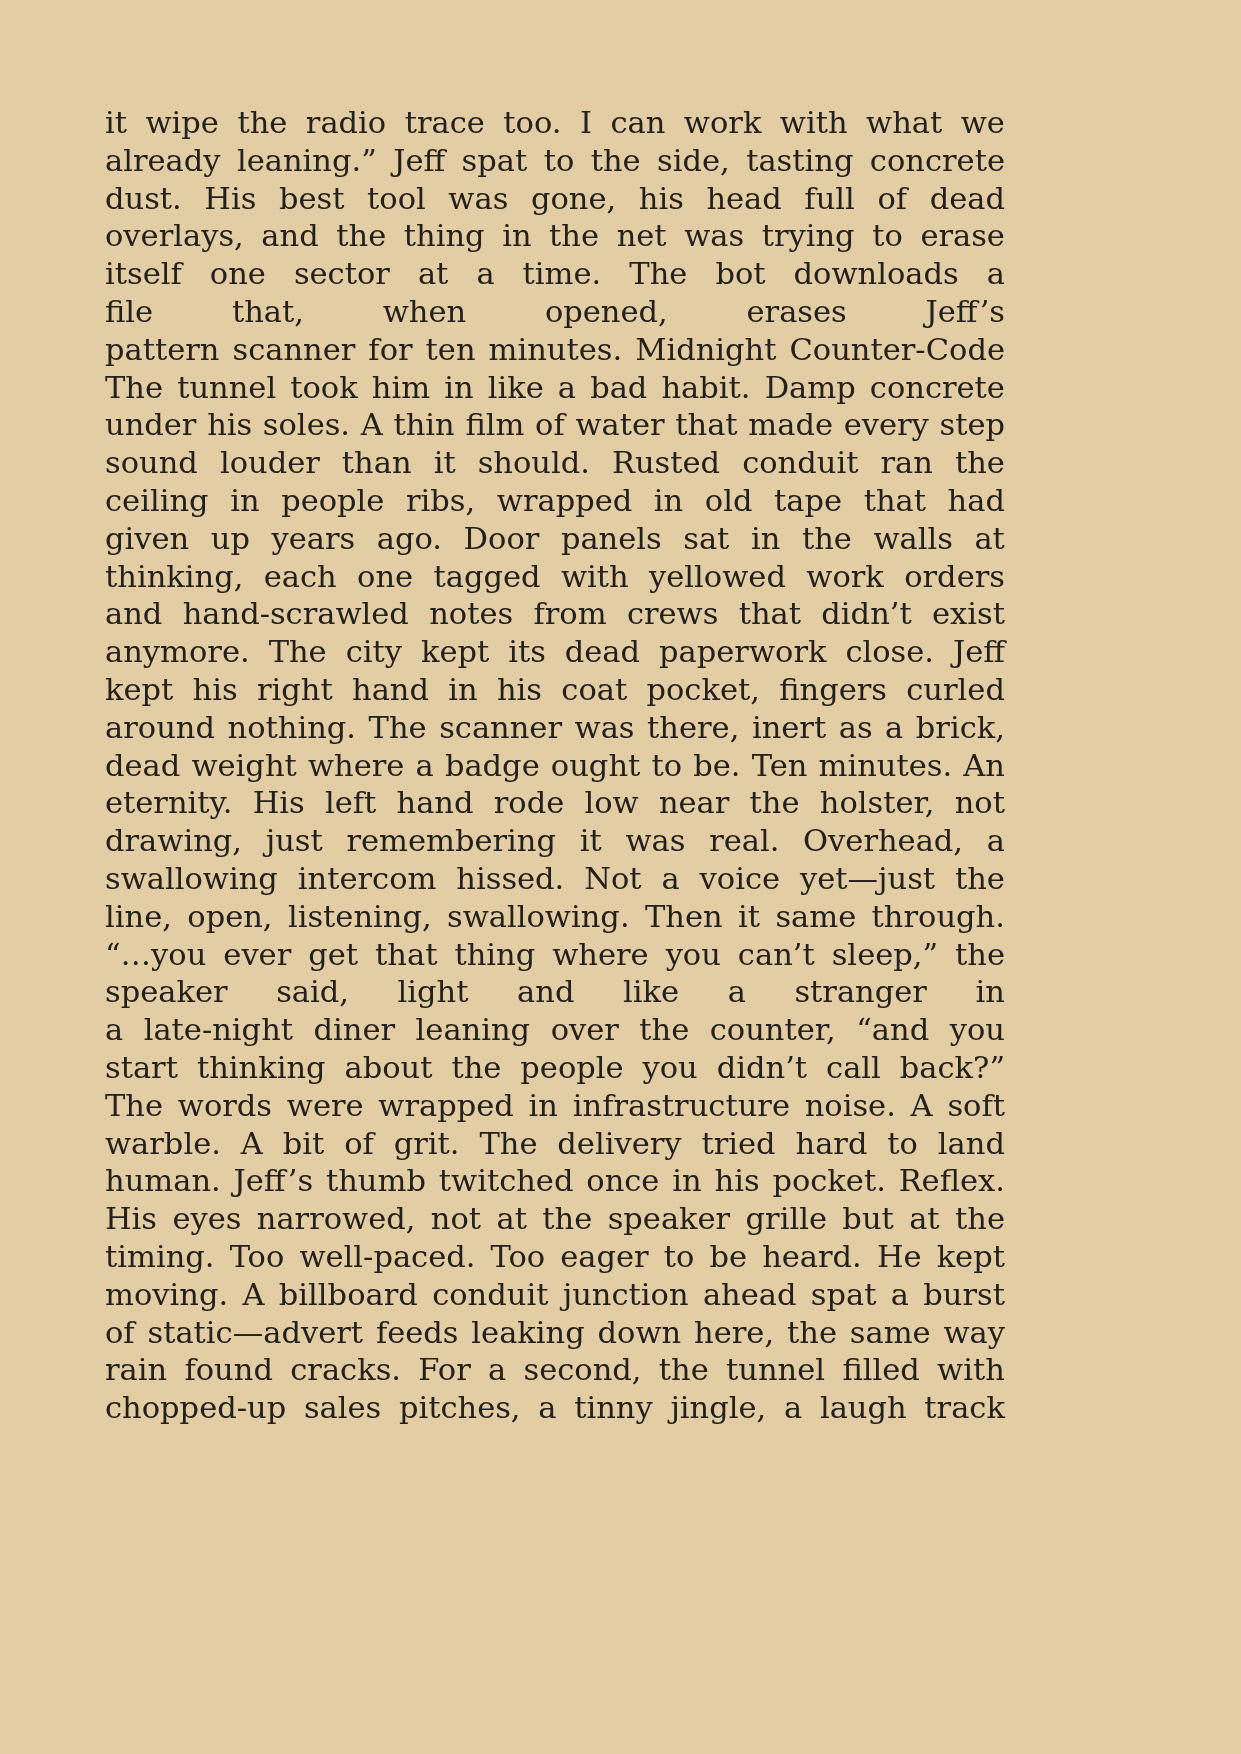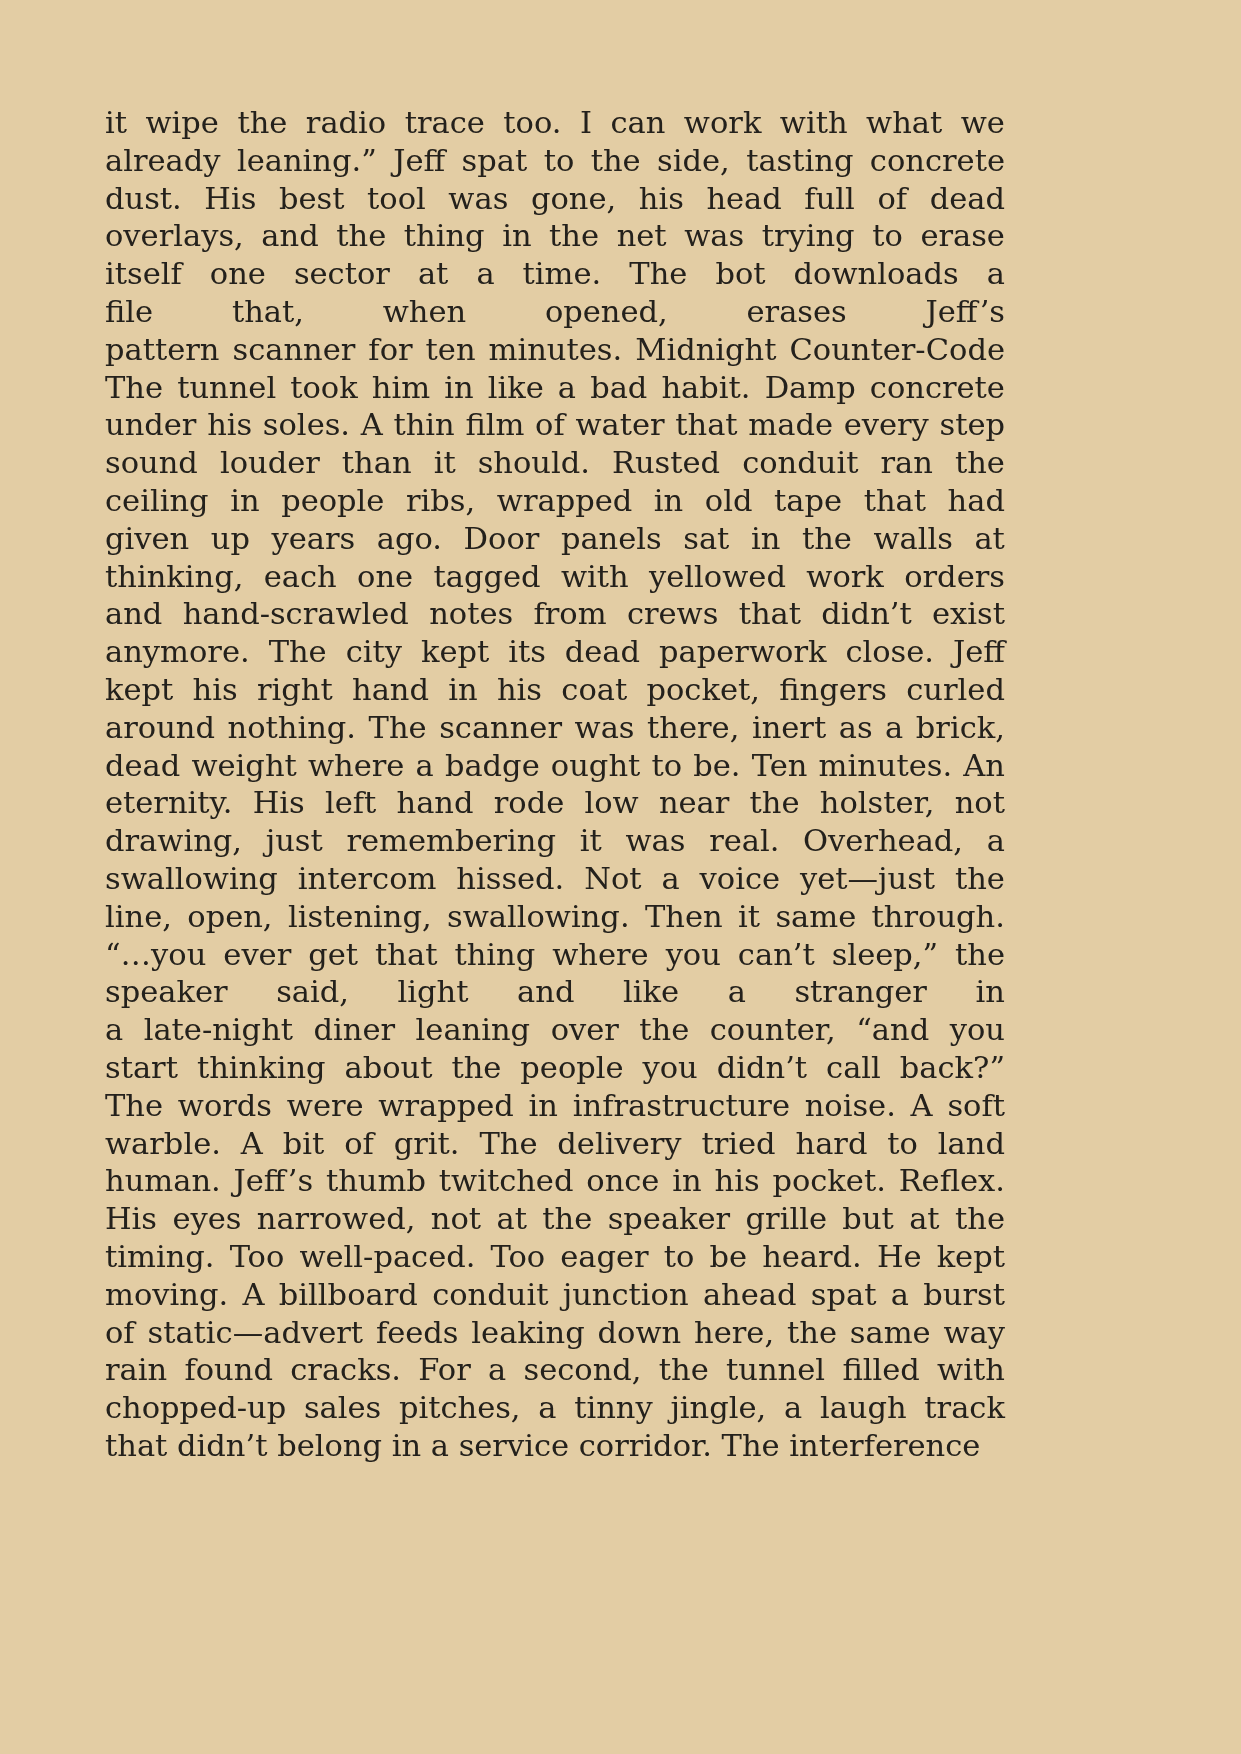--- a/index.html
+++ b/index.html
@@ -461,15 +461,14 @@
         <span class="lw">chopped-up</span>
         <span class="lw">sales</span>
         <span class="lw">pitches,</span>
         <span class="lw">a</span>
         <span class="lw">tinny</span>
         <span class="lw">jingle,</span>
         <span class="lw">a</span>
         <span class="lw">laugh</span>
         <span class="lw">track</span>
       </div>
-      <div class="line flush">that didn’t belong in a service corridor. The interference</div>
     </div>
 </div>
 
 </body></html>

